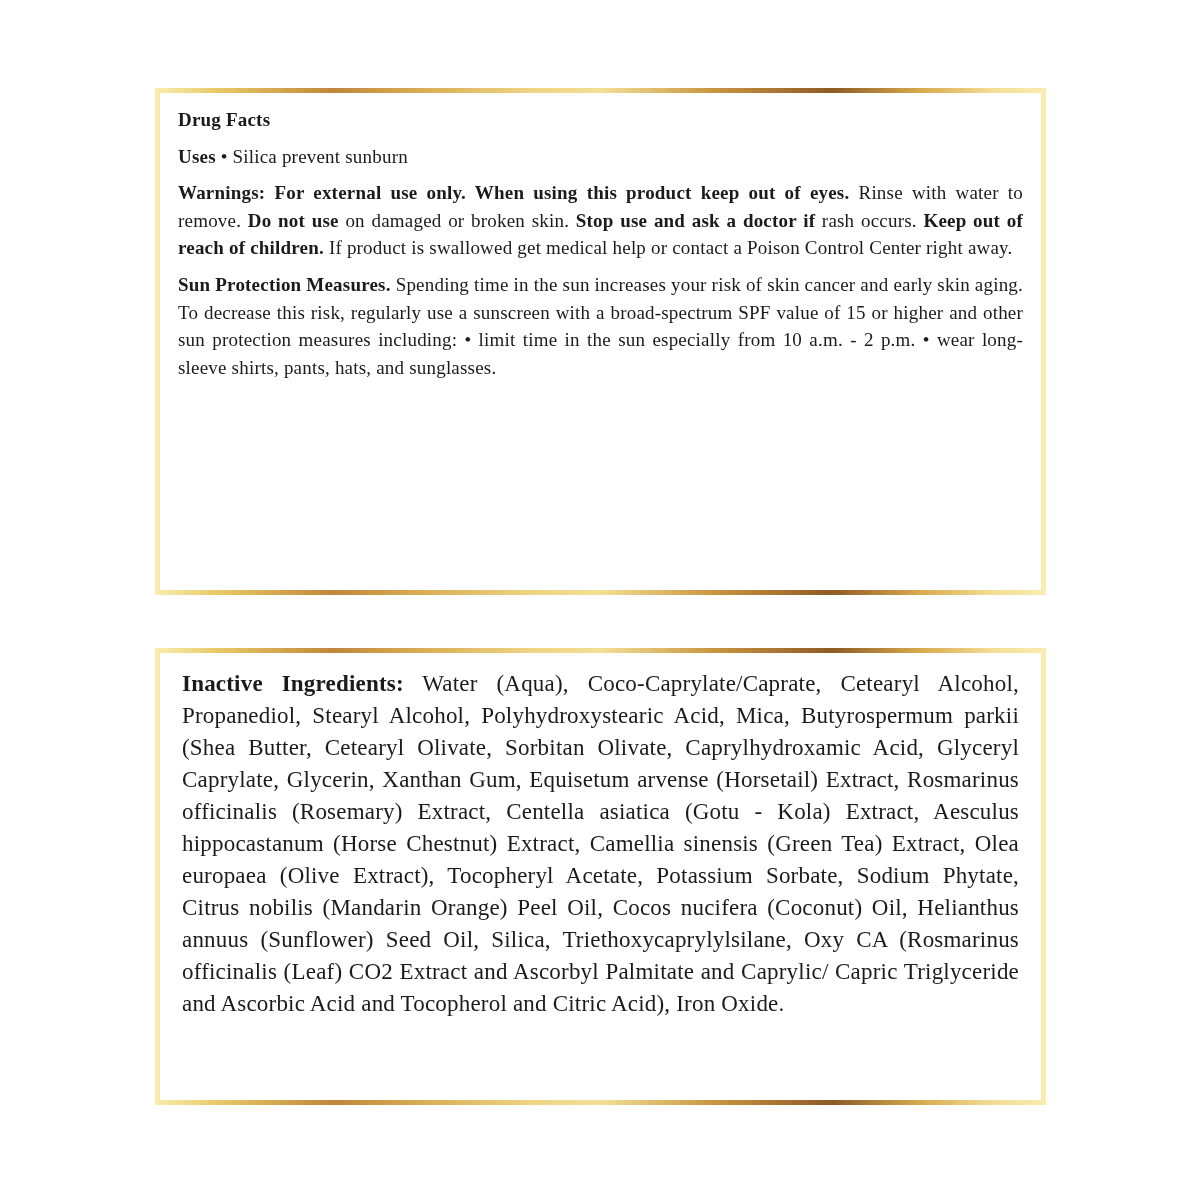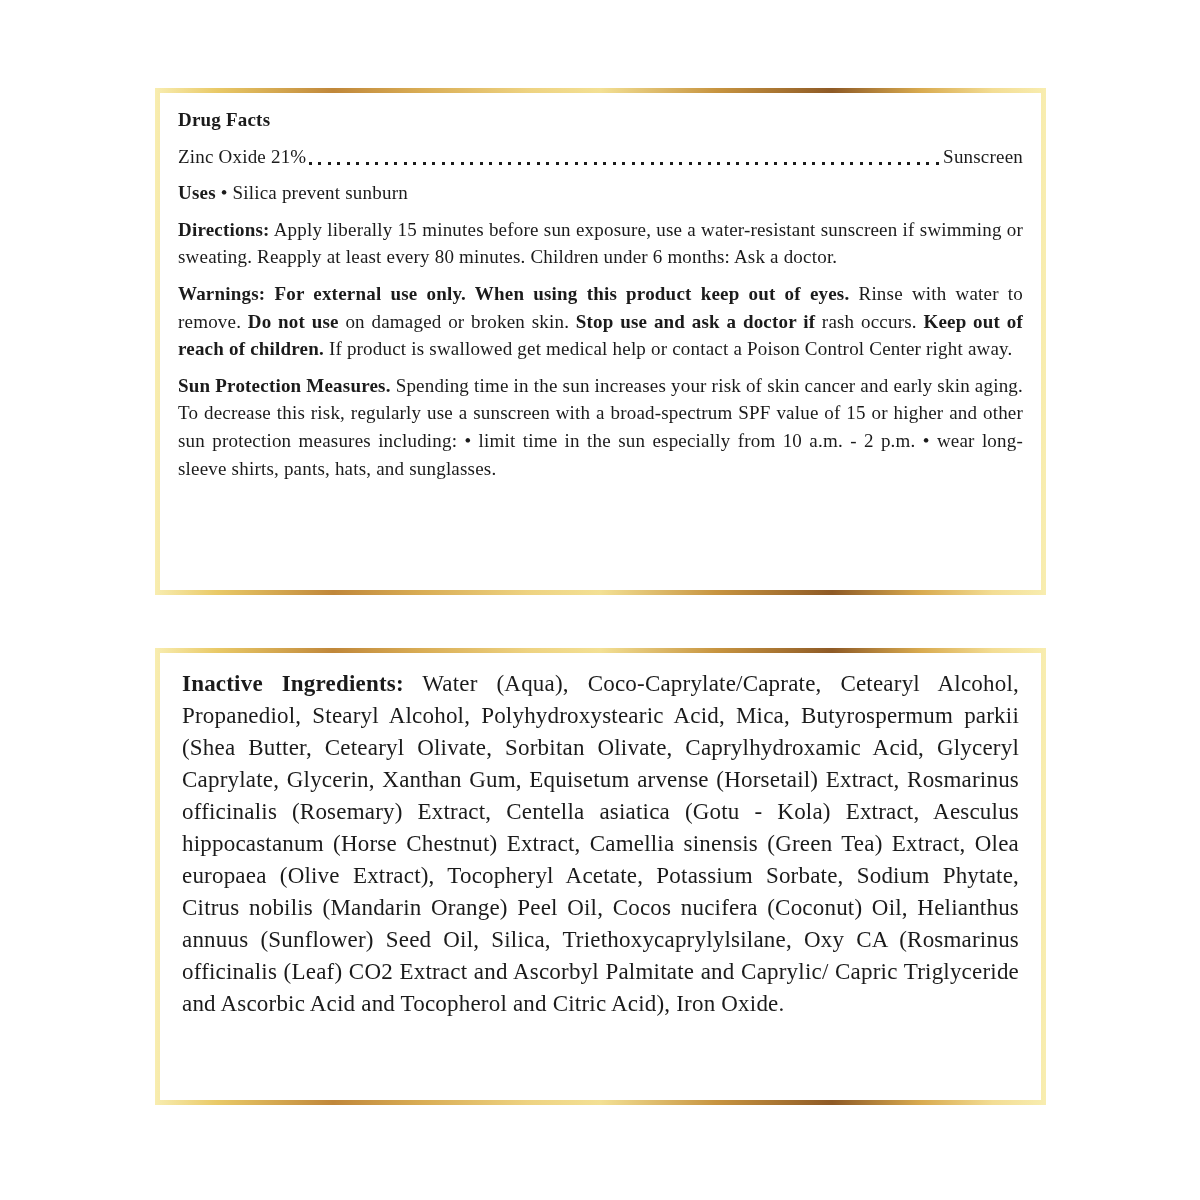--- a/index.html
+++ b/index.html
@@ -51,29 +51,23 @@
 </style>
 </head>
 <body>
 
 <div class="gold-frame" id="drug-facts-frame">
   <div class="panel df">
 
     <p class="b">Drug Facts</p>
 
 
-    <div class="row zinc-row">
-      <span>Zinc Oxide 21%</span>
-      <span class="leader"></span>
-      <span>Sunscreen</span>
-    </div>
 
     <p><span class="b">Uses</span> <span>• Silica prevent sunburn</span></p>
 
-    <p class="just"><span class="b">Directions:</span> <span>Apply liberally 15 minutes before sun exposure, use a water-resistant sunscreen if swimming or sweating. Reapply at least every 80 minutes. Children under 6 months: Ask a doctor.</span></p>
 
     <p class="just"><span class="b">Warnings: For external use only. When using this product keep out of eyes.</span> <span>Rinse with water to remove.</span> <span class="b">Do not use</span> <span>on damaged or broken skin.</span> <span class="b">Stop use and ask a doctor if</span> <span>rash occurs.</span> <span class="b">Keep out of reach of children.</span> <span>If product is swallowed get medical help or contact a Poison Control Center right away.</span></p>
 
     <p class="just"><span class="b">Sun Protection Measures.</span> <span>Spending time in the sun increases your risk of skin cancer and early skin aging. To decrease this risk, regularly use a sunscreen with a broad-spectrum SPF value of 15 or higher and other sun protection measures including: • limit time in the sun especially from 10 a.m. - 2 p.m. • wear long-sleeve shirts, pants, hats, and sunglasses.</span></p>
 
   </div>
 </div>
 
 <div class="gold-frame" id="inactive-frame">
   <div class="panel ii">

